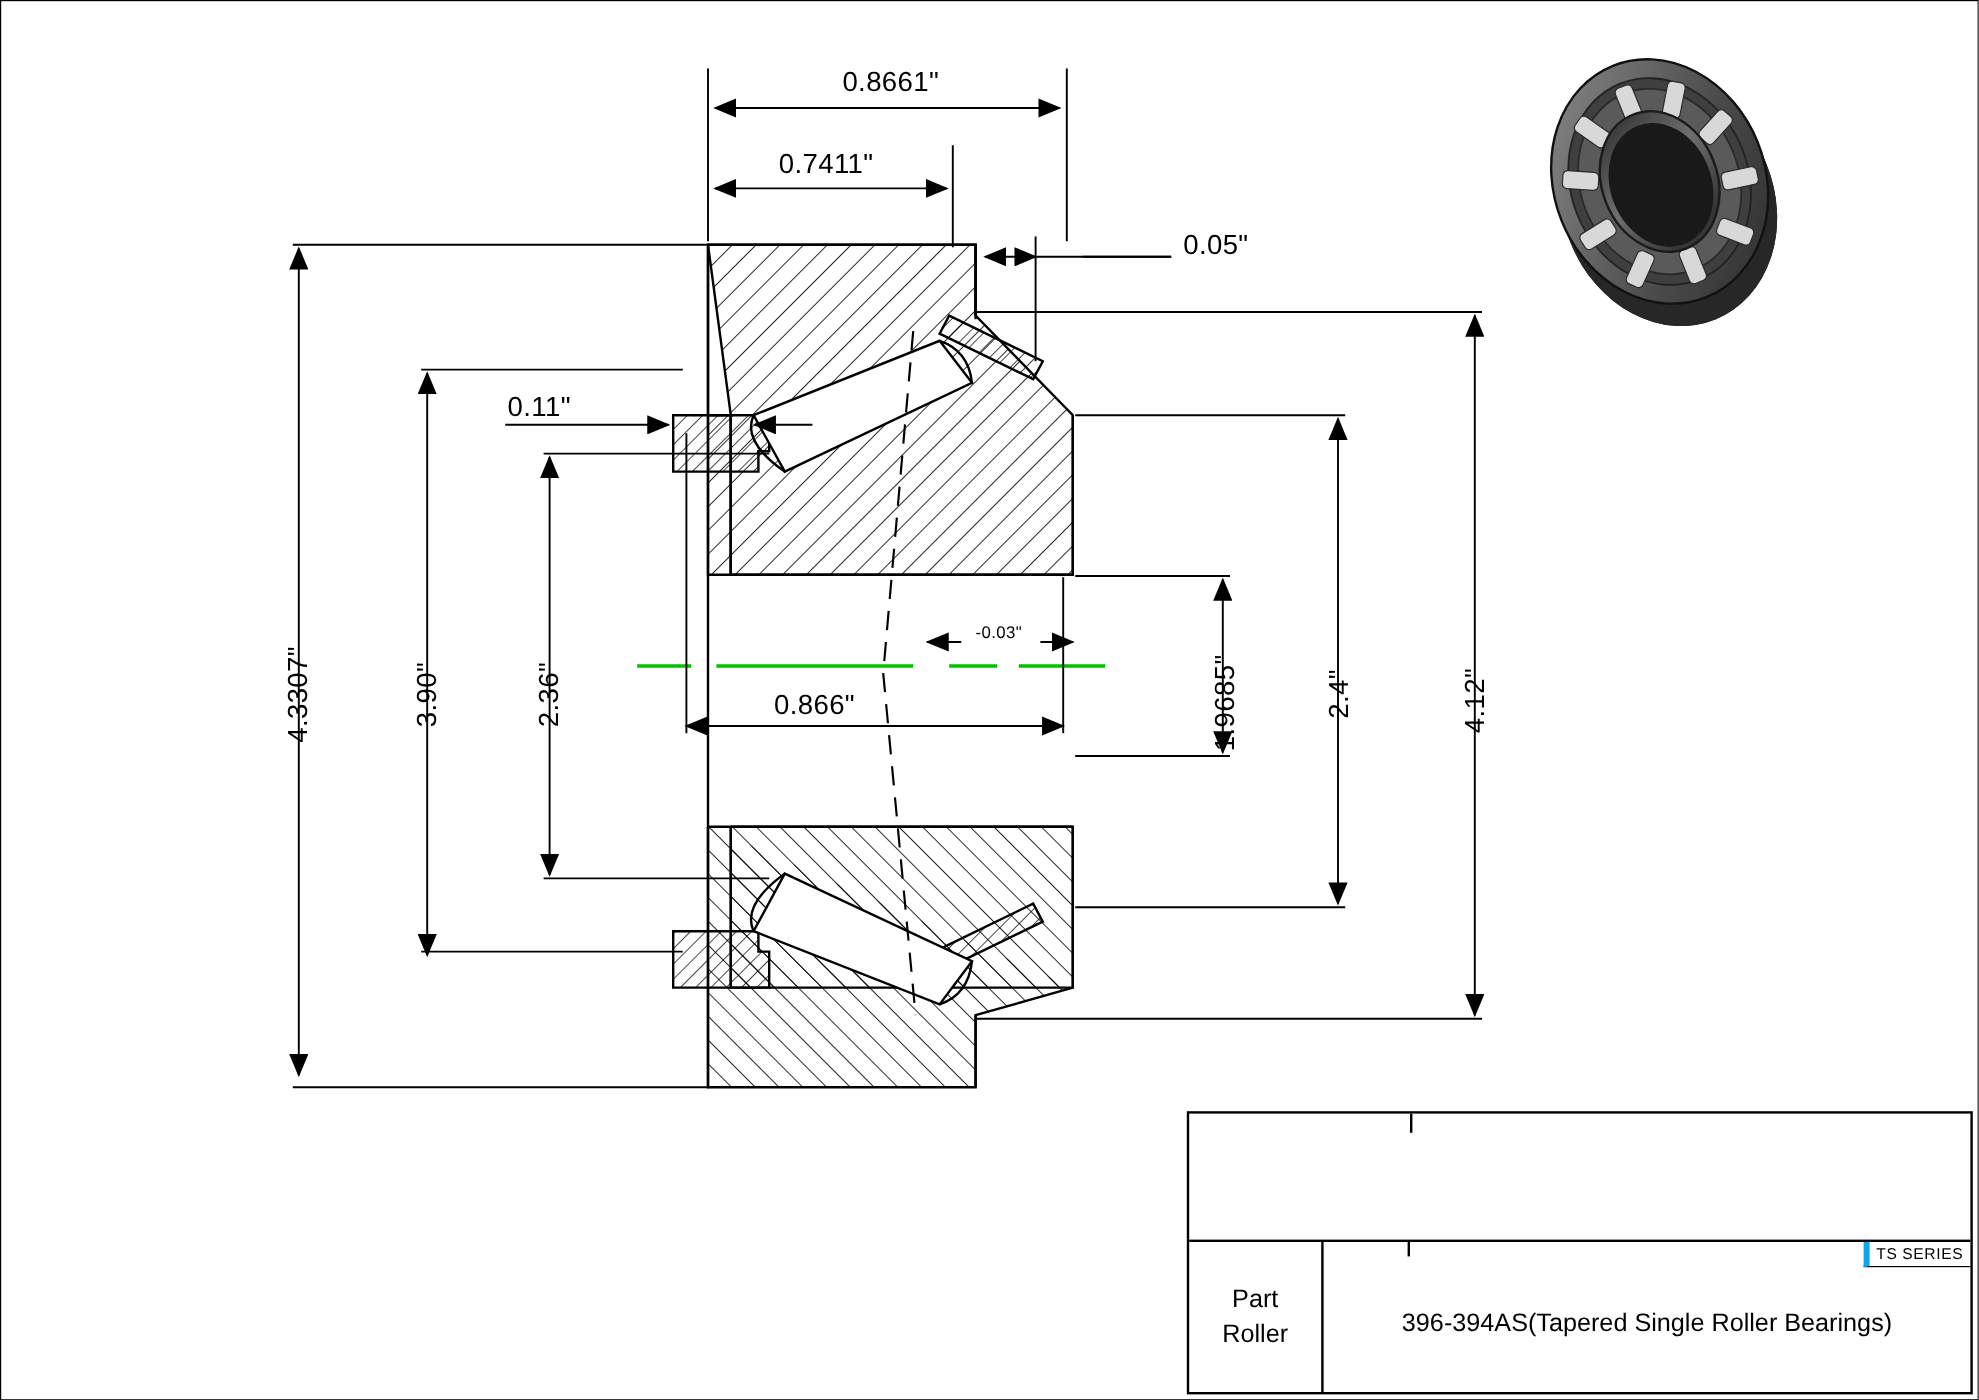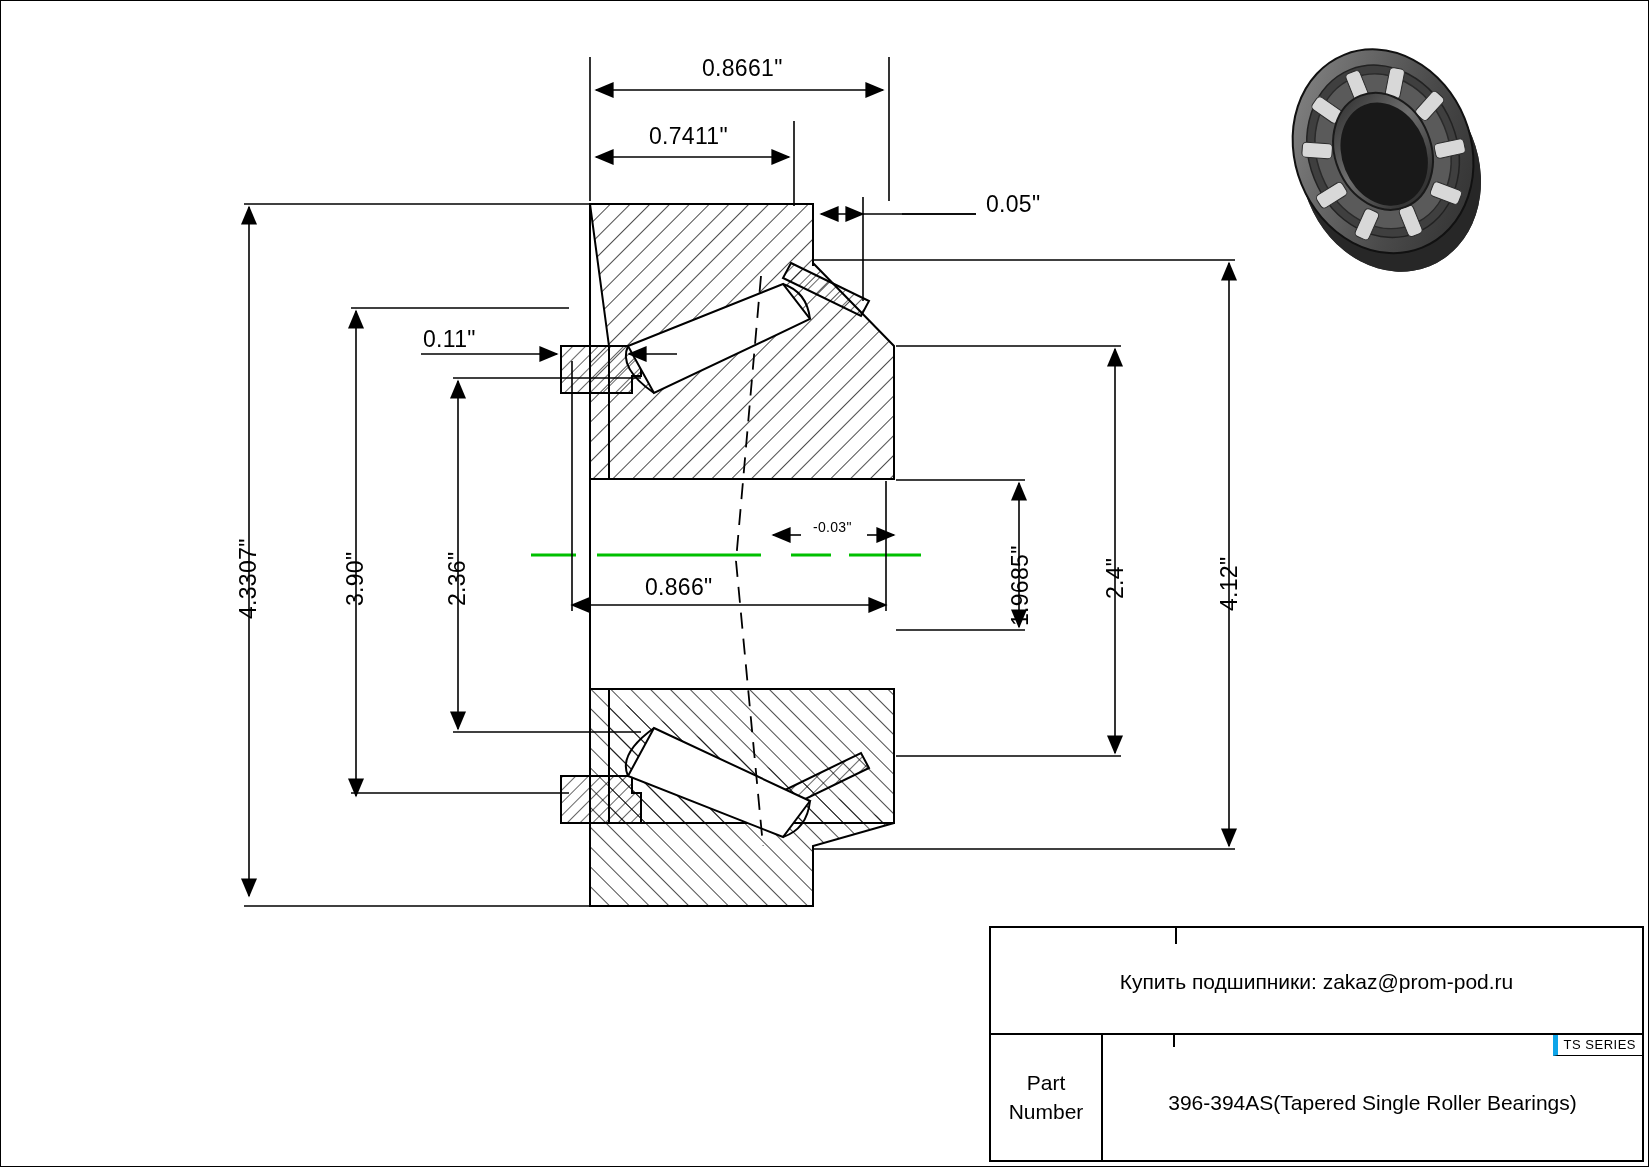--- a/index.html
+++ b/index.html
@@ -311,26 +311,25 @@
       </g>
 
       <ellipse cx="104" cy="128" rx="48" ry="60" fill="url(#boreG)" stroke="#1a1a1a" stroke-width="2"></ellipse>
       <ellipse cx="104" cy="131" rx="42" ry="53" fill="#191919"></ellipse>
     </g>
   </svg>
 
   <div id="title-block">
     <div id="tb-top">
       <div id="tb-tick"></div>
-      <div id="tb-email">Купить подшипники: zakaz@prom-pod.ru</div>
     </div>
     <div id="tb-bottom">
       <div id="tb-part-cell">
         <span>Part</span>
-        <span>Number</span>
+        <span>Roller</span>
       </div>
       <div id="tb-name-cell">
         <div id="tb-divider-tick"></div>
         <div id="tb-series">TS SERIES</div>
         <div id="tb-partname">396-394AS(Tapered Single Roller Bearings)</div>
       </div>
     </div>
   </div>
 
 </div>

